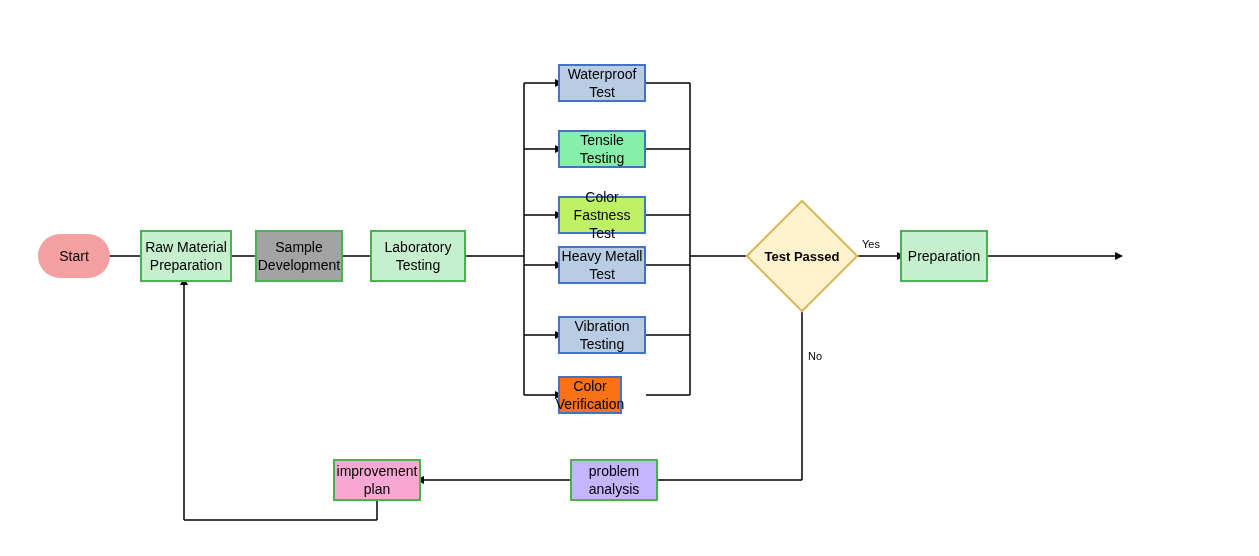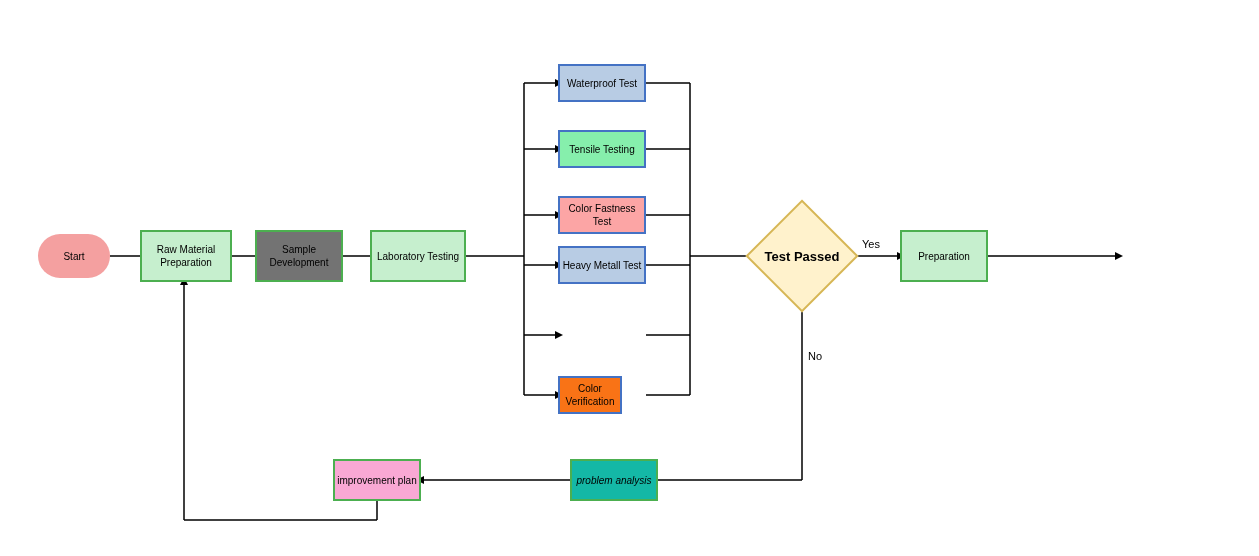--- a/index.html
+++ b/index.html
@@ -20,21 +20,21 @@
       top: 0; left: 0;
       width: 1259px;
       height: 556px;
     }
     .node {
       position: absolute;
       display: flex;
       align-items: center;
       justify-content: center;
       text-align: center;
-      font-size: 10px;
+      font-size: 14px;
       line-height: 1.3;
     }
     .node-rect {
       border: 2px solid;
     }
     .node-start {
       background: #f4a0a0;
       border-color: #c0504d;
       color: #000;
       width: 72px; height: 44px;
@@ -50,21 +50,21 @@
       left: 1118px; top: 234px;
     }
     .node-raw-material {
       background: #c6efce;
       border-color: #4caf50;
       color: #000;
       width: 92px; height: 52px;
       left: 140px; top: 230px;
     }
     .node-sample {
-      background: #737373;
+      background: #a3a3a3;
       border-color: #4caf50;
       color: #000;
       width: 88px; height: 52px;
       left: 255px; top: 230px;
     }
     .node-lab {
       background: #c6efce;
       border-color: #4caf50;
       color: #000;
       width: 96px; height: 52px;
@@ -78,21 +78,21 @@
       left: 558px; top: 64px;
     }
     .node-tensile {
       background: #86efac;
       border-color: #4472c4;
       color: #000;
       width: 88px; height: 38px;
       left: 558px; top: 130px;
     }
     .node-color-fastness {
-      background: #fca5a5;
+      background: #bef264;
       border-color: #4472c4;
       color: #000;
       width: 88px; height: 38px;
       left: 558px; top: 196px;
     }
     .node-heavy-metal {
       background: #b8cce4;
       border-color: #4472c4;
       color: #000;
       width: 88px; height: 38px;
@@ -126,25 +126,25 @@
       pointer-events: none;
     }
     .node-production {
       background: #c6efce;
       border-color: #4caf50;
       color: #000;
       width: 88px; height: 52px;
       left: 900px; top: 230px;
     }
     .node-problem-analysis {
-      background: #14b8a6;
+      background: #c4b5fd;
       border-color: #4caf50;
       color: #000;
       width: 88px; height: 42px;
-      left: 570px; top: 459px; font-style: italic;
+      left: 570px; top: 459px;
     }
     .node-improvement-plan {
       background: #f9a8d4;
       border-color: #4caf50;
       color: #000;
       width: 88px; height: 42px;
       left: 333px; top: 459px;
     }
   </style>
 </head>
@@ -246,20 +246,23 @@
   </div>
 
   <div class="node node-color-fastness node-rect">
     <span>Color Fastness Test</span>
   </div>
 
   <div class="node node-heavy-metal node-rect">
     <span>Heavy Metall Test</span>
   </div>
 
+  <div class="node node-vibration node-rect">
+    <span>Vibration Testing</span>
+  </div>
 
   <div class="node node-color-verify node-rect">
     <span>Color Verification</span>
   </div>
 
   <div style="position:absolute; left:762px; top:216px; width:80px; height:80px; background:#fff2cc; border:2px solid #d6b656; transform:rotate(45deg);"></div>
   <div class="node-test-passed-text">
     <span>Test Passed</span>
   </div>
 

